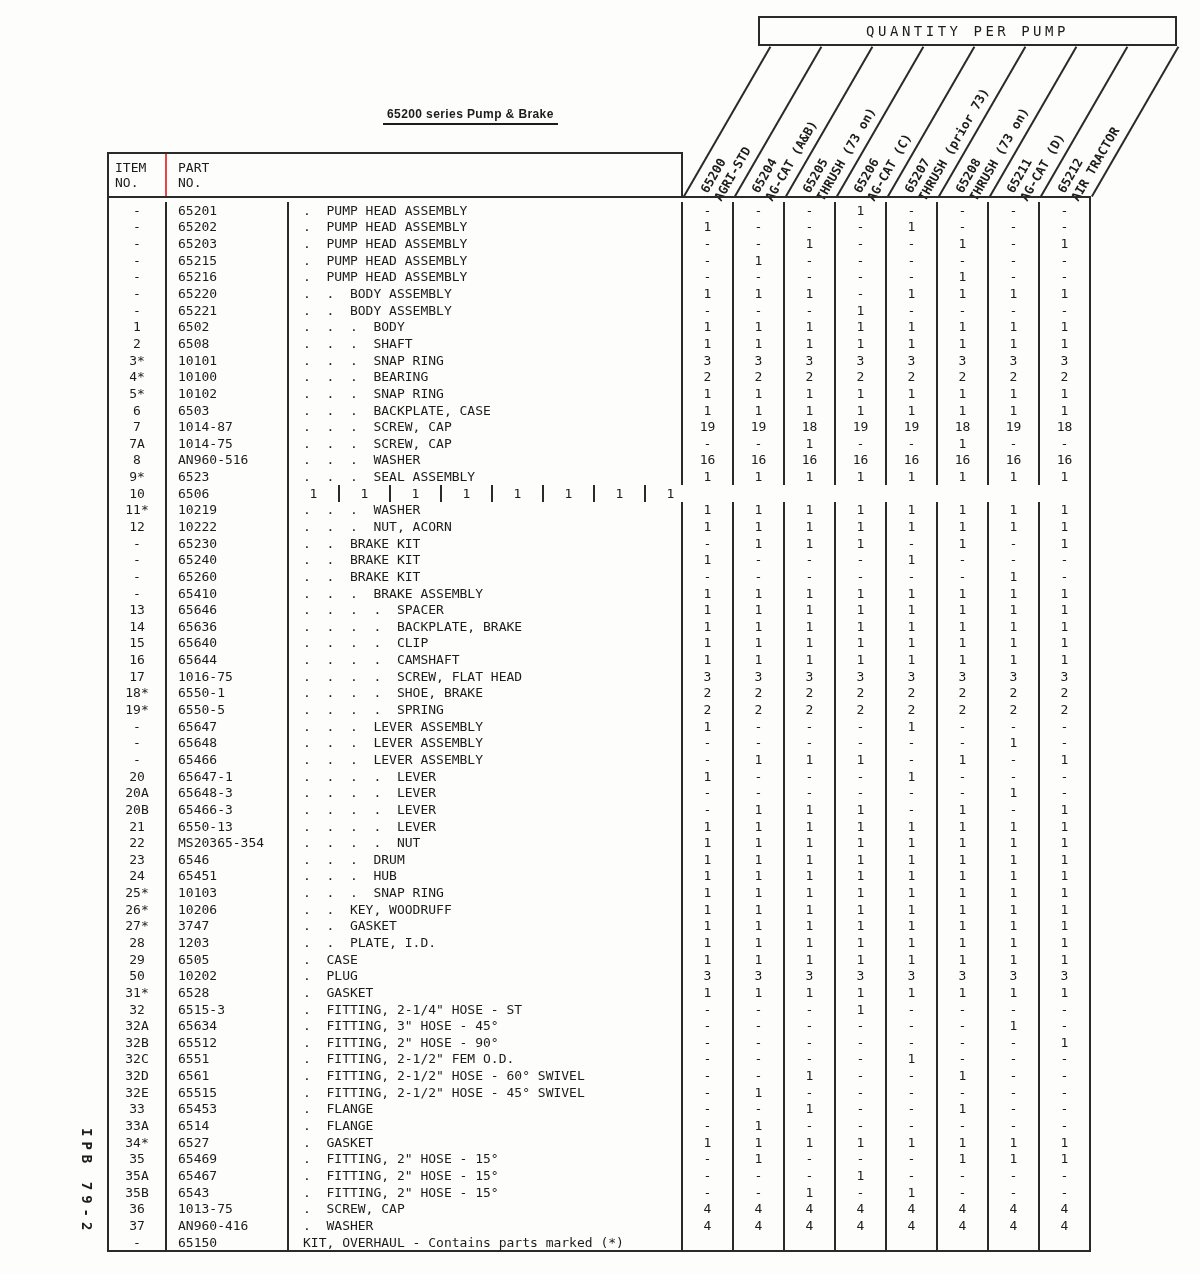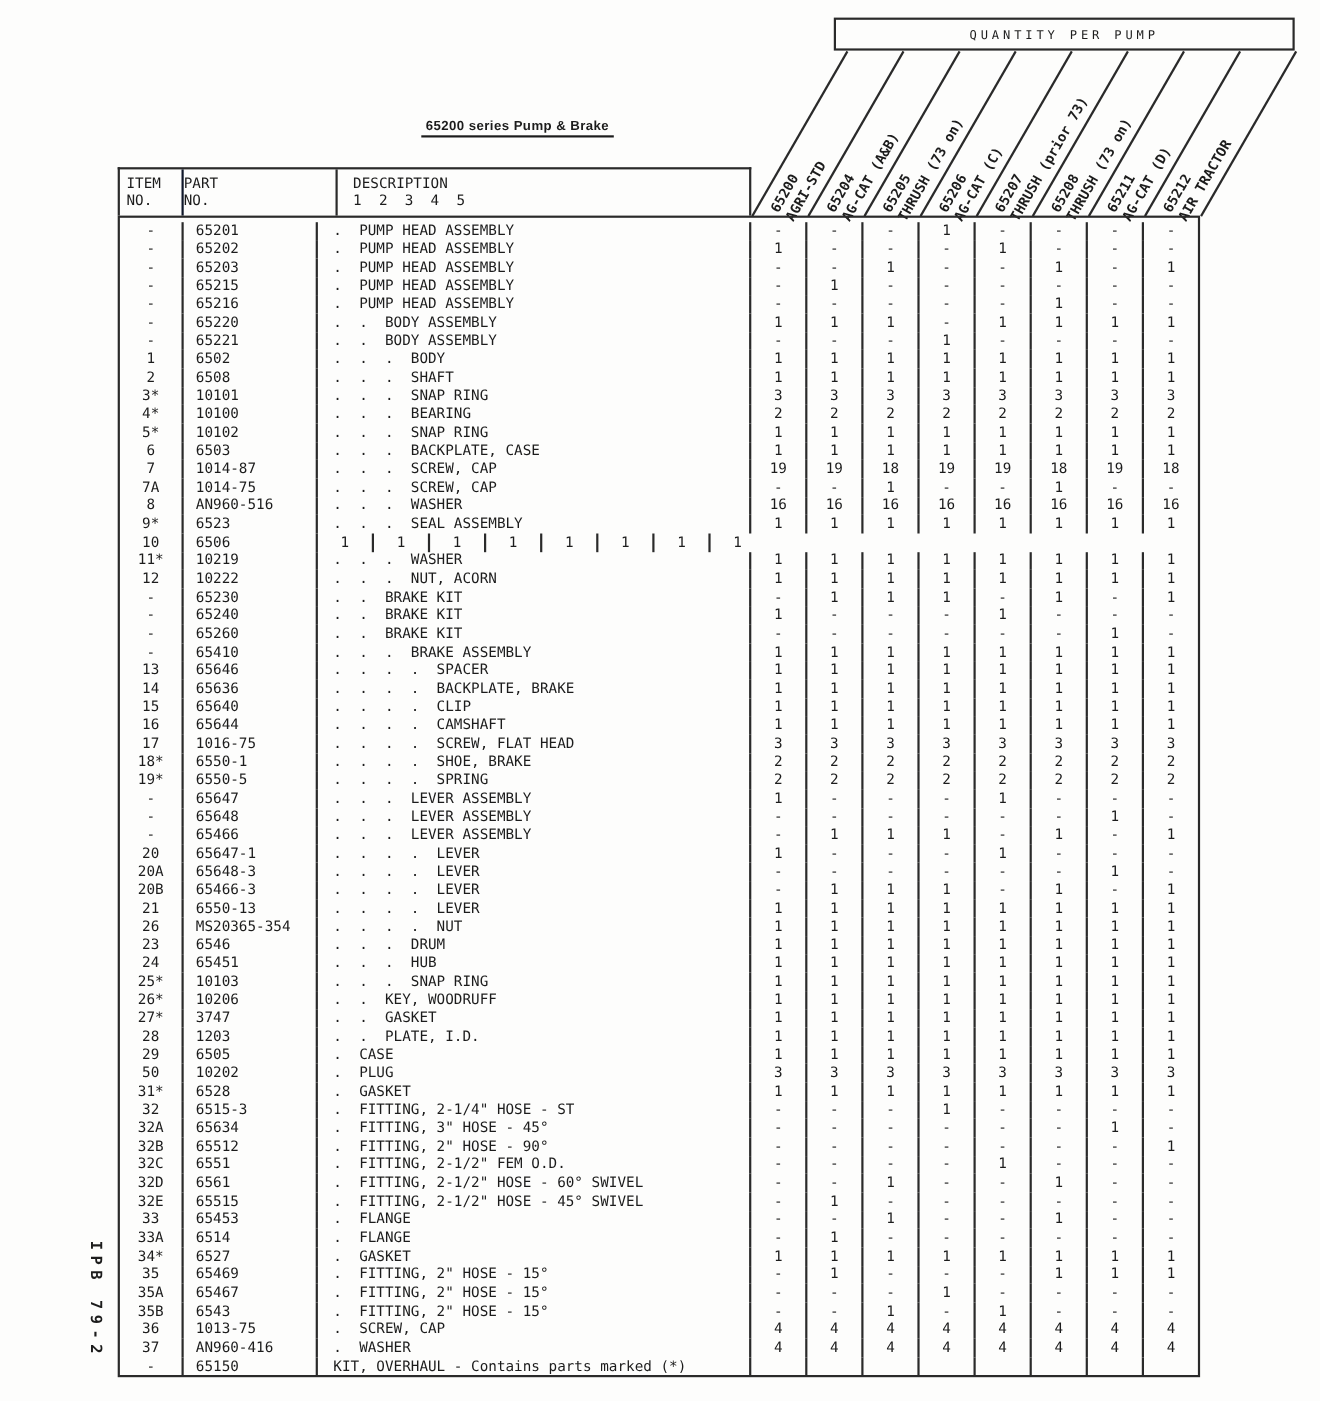--- a/index.html
+++ b/index.html
@@ -3,31 +3,31 @@
 <meta charset="utf-8">
 <style>
   html,body{margin:0;padding:0;background:#ffffff;}
   .page{position:relative;width:1200px;height:1274px;background:#fdfdfc;overflow:hidden;
         font-family:"DejaVu Sans Mono","Liberation Mono",monospace;color:#1c1c1c;}
   .title{position:absolute;left:383px;top:107px;font-family:"Liberation Sans",sans-serif;
          font-weight:bold;font-size:12px;letter-spacing:0.4px;border-bottom:2.5px solid #1c1c1c;
          padding:0 4px 2px 4px;}
   .banner{position:absolute;left:758px;top:16px;width:419px;height:30px;border:2px solid #2a2a2a;
           box-sizing:border-box;display:flex;align-items:center;justify-content:center;
-          font-size:11px;letter-spacing:3.5px;}
+          font-size:14px;letter-spacing:3.5px;}
   .diag{position:absolute;top:196px;width:173px;height:0;border-top:2px solid #2a2a2a;
         transform:rotate(-60deg);transform-origin:0 0;}
   .pump-label{position:absolute;transform:rotate(-60deg);transform-origin:0 0;
               font-size:12.5px;font-weight:600;line-height:15.5px;white-space:nowrap;}
   .thead{position:absolute;left:107px;top:152px;width:576px;height:44px;box-sizing:border-box;
          border:2px solid #2a2a2a;border-bottom:none;display:flex;}
   .th{padding-top:6px;font-size:13px;line-height:15px;box-sizing:border-box;}
   .th div{white-space:pre;}
   .th.item{width:56px;padding-left:6px;}
-  .th.part{width:140px;border-left:2px solid #0f172a;}
+  .th.part{width:97px;border-left:2px solid #ef4444;padding-left:11px;}
   .th.desc{flex:1;border-left:2px solid #2a2a2a;padding-left:14px;}
   .tbody{position:absolute;left:107px;top:196px;width:984px;height:1056px;box-sizing:border-box;
          border:2px solid #2a2a2a;display:flex;flex-direction:column;padding-top:4px;}
   .tr{flex:1;display:flex;min-height:0;}
   .td{box-sizing:border-box;display:flex;align-items:center;font-size:13px;}
   .td.item{width:56px;justify-content:center;}
   .td.part{width:122px;border-left:2px solid #2a2a2a;padding-left:11px;}
   .td.desc{flex:1;border-left:2px solid #2a2a2a;padding-left:14px;white-space:pre;}
   .td.qty{width:51px;border-left:2px solid #2a2a2a;justify-content:center;}
   .side-label{position:absolute;left:95px;top:1128px;transform:rotate(90deg);transform-origin:0 0;
@@ -90,24 +90,20 @@
 
   <div class="thead">
     <div class="th item">
       <div>ITEM</div>
       <div>NO.</div>
     </div>
     <div class="th part">
       <div>PART</div>
       <div>NO.</div>
     </div>
-    <div class="th desc">
-      <div>DESCRIPTION</div>
-      <div>1  2  3  4  5</div>
-    </div>
   </div>
 
   <div class="tbody" id="tbody">
       <div class="tr">
         <div class="td item">-</div>
         <div class="td part">65201</div>
         <div class="td desc">.  PUMP HEAD ASSEMBLY</div>
         <div class="td qty">-</div>
         <div class="td qty">-</div>
         <div class="td qty">-</div>
@@ -591,21 +587,21 @@
         <div class="td qty">1</div>
         <div class="td qty">1</div>
         <div class="td qty">1</div>
         <div class="td qty">1</div>
         <div class="td qty">1</div>
         <div class="td qty">1</div>
         <div class="td qty">1</div>
         <div class="td qty">1</div>
       </div>
       <div class="tr">
-        <div class="td item">26</div>
+        <div class="td item">22</div>
         <div class="td part">MS20365-354</div>
         <div class="td desc">.  .  .  .  NUT</div>
         <div class="td qty">1</div>
         <div class="td qty">1</div>
         <div class="td qty">1</div>
         <div class="td qty">1</div>
         <div class="td qty">1</div>
         <div class="td qty">1</div>
         <div class="td qty">1</div>
         <div class="td qty">1</div>

